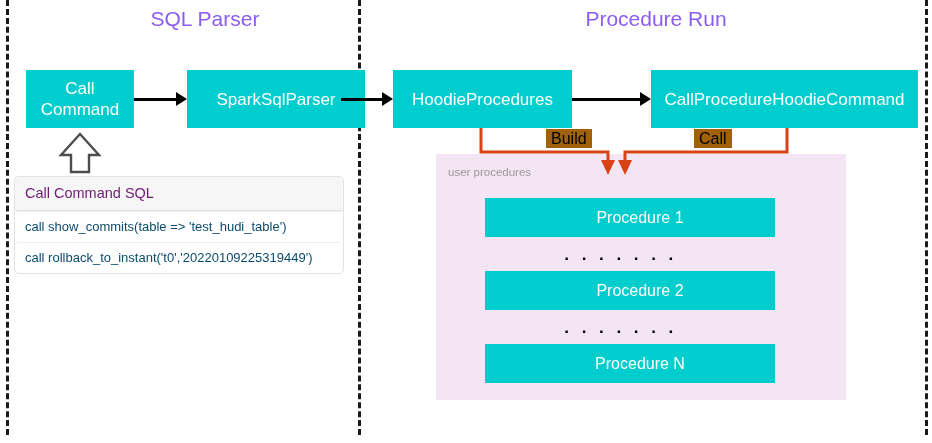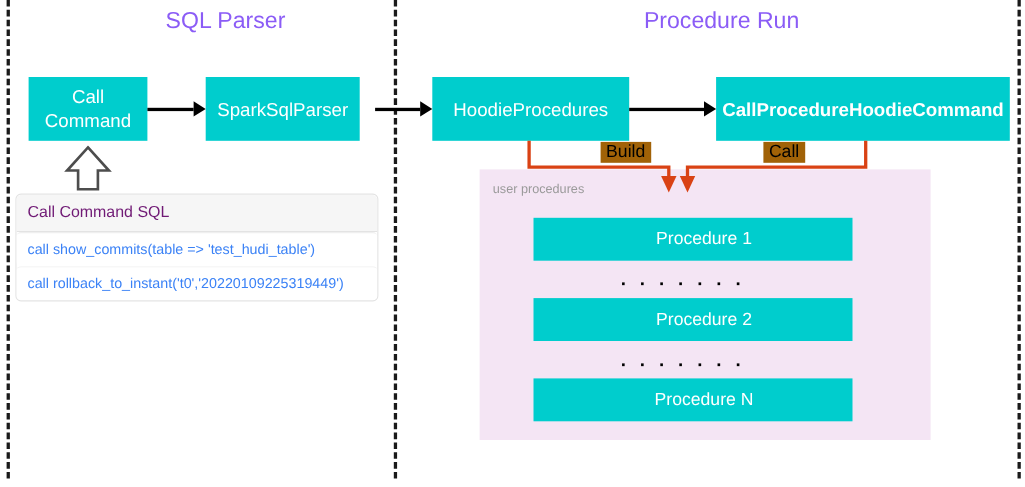--- a/index.html
+++ b/index.html
@@ -52,23 +52,23 @@
     display: flex;
     align-items: center;
     justify-content: center;
     text-align: center;
     font-size: 17px;
     line-height: 21px;
     box-sizing: border-box;
     padding: 0 4px;
   }
   #node-call-command        { left: 26px;  top: 70px; width: 108px; height: 58px; }
-  #node-spark-sql-parser    { left: 187px; top: 70px; width: 140px; height: 58px; }
+  #node-spark-sql-parser    { left: 187px; top: 70px; width: 178px; height: 58px; }
   #node-hoodie-procedures   { left: 393px; top: 70px; width: 179px; height: 58px; }
-  #node-call-procedure-cmd  { left: 651px; top: 70px; width: 267px; height: 58px; font-weight: bold; }
+  #node-call-procedure-cmd  { left: 651px; top: 70px; width: 267px; height: 58px; }
 
   
   .flow-arrow {
     position: absolute;
     top: 92px;
     height: 14px;
   }
   .flow-arrow .shaft {
     position: absolute;
     top: 6px;
@@ -125,21 +125,21 @@
     font-size: 14.5px;
     line-height: 18px;
     color: #701a75;
     border-radius: 5px 5px 0 0;
   }
   #sql-card .card-row {
     background: #ffffff;
     padding: 6px 10px 7px 10px;
     font-size: 13px;
     line-height: 17px;
-    color: #3b82f6;
+    color: #0c4a6e;
     border-top: 1px solid #eeeeee;
     white-space: nowrap;
     border-radius: 4px;
   }
 
   
   #connectors {
     position: absolute;
     left: 0;
     top: 0;

